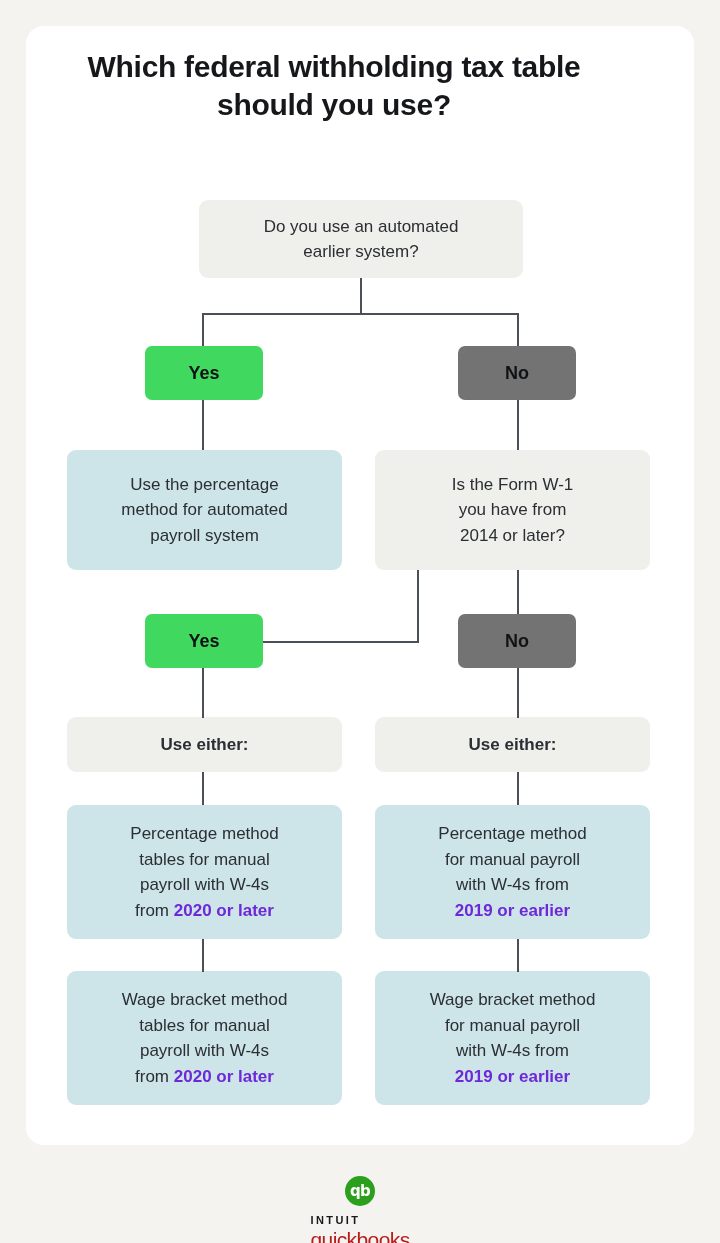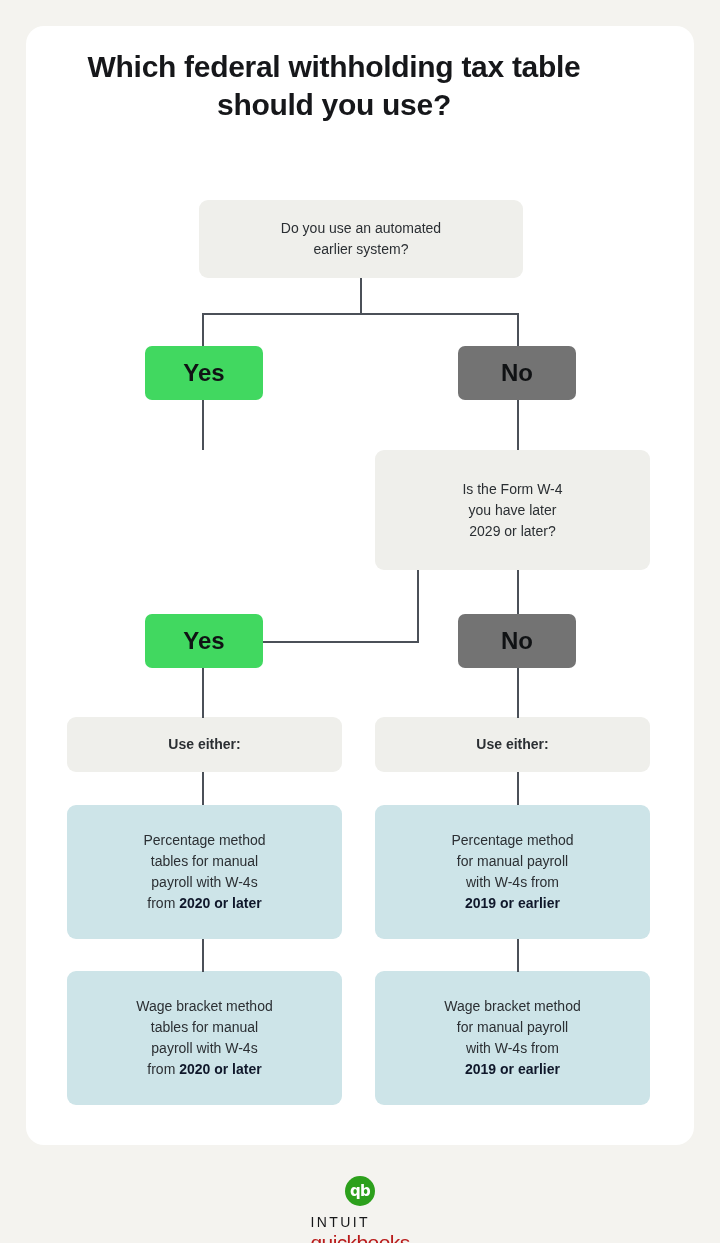--- a/index.html
+++ b/index.html
@@ -43,41 +43,41 @@
   
   .node {
     position: absolute;
     box-sizing: border-box;
     display: flex;
     align-items: center;
     justify-content: center;
     text-align: center;
     border-radius: 9px;
     color: #2b2f33;
-    font-size: 14px;
+    font-size: 17px;
     line-height: 1.5;
     padding: 22px 14px;
   }
   .node.gray   { background: #efefeb; }
   .node.blue   { background: #cde4e8; }
   .pill {
     position: absolute;
     box-sizing: border-box;
     display: flex;
     align-items: center;
     justify-content: center;
     border-radius: 7px;
-    font-size: 24px;
+    font-size: 18px;
     font-weight: bold;
     color: #101214;
     z-index: 3;
   }
   .pill.yes { background: #41d860; }
   .pill.no  { background: #737373; }
-  .emph { font-weight: bold; color: #0f172a; }
+  .emph { font-weight: bold; color: #6d28d9; }
 
   
   .ln {
     position: absolute;
     background: #4b5058;
     z-index: 1;
   }
   .ln.v { width: 2px; }
   .ln.h { height: 2px; }
 
@@ -108,22 +108,22 @@
     align-items: center;
     justify-content: center;
     color: #ffffff;
     font-size: 15px;
     font-weight: bold;
     letter-spacing: -0.8px;
     font-family: "DejaVu Sans", sans-serif;
   }
   .logo-text { line-height: 1; }
   .logo-intuit {
-    font-size: 14px;
-    font-weight: normal;
+    font-size: 11px;
+    font-weight: bold;
     letter-spacing: 2.4px;
     color: #17181a;
     display: block;
     margin-bottom: 3px;
   }
   .logo-qbooks {
     font-size: 21px;
     font-weight: normal;
     letter-spacing: -0.6px;
     color: #b91c1c;
@@ -149,26 +149,33 @@
   <div class="ln h" style="left:202px; top:313px; width:317px;"></div>
   <div class="ln v" style="left:202px; top:313px; height:35px;"></div>
   <div class="ln v" style="left:517px; top:313px; height:35px;"></div>
 
   <div class="pill yes" style="left:145px; top:346px; width:118px; height:54px;">Yes</div>
   <div class="pill no" style="left:458px; top:346px; width:118px; height:54px;">No</div>
 
   <div class="ln v" style="left:202px; top:400px; height:50px;"></div>
   <div class="ln v" style="left:517px; top:400px; height:50px;"></div>
 
+  <div class="node blue" style="left:67px; top:450px; width:275px; height:120px;">
+    <div>
+      <span>Use the percentage</span><br>
+      <span>method for automated</span><br>
+      <span>payroll system</span>
+    </div>
+  </div>
 
   <div class="node gray" style="left:375px; top:450px; width:275px; height:120px;">
     <div>
-      <span>Is the Form W-4</span><br>
-      <span>you have later</span><br>
-      <span>2029 or later?</span>
+      <span>Is the Form W-1</span><br>
+      <span>you have from</span><br>
+      <span>2014 or later?</span>
     </div>
   </div>
 
   <div class="ln v" style="left:417px; top:570px; height:73px;"></div>
   <div class="ln h" style="left:245px; top:641px; width:174px;"></div>
 
   <div class="ln v" style="left:517px; top:570px; height:44px;"></div>
 
   <div class="pill yes" style="left:145px; top:614px; width:118px; height:54px;">Yes</div>
   <div class="pill no" style="left:458px; top:614px; width:118px; height:54px;">No</div>

